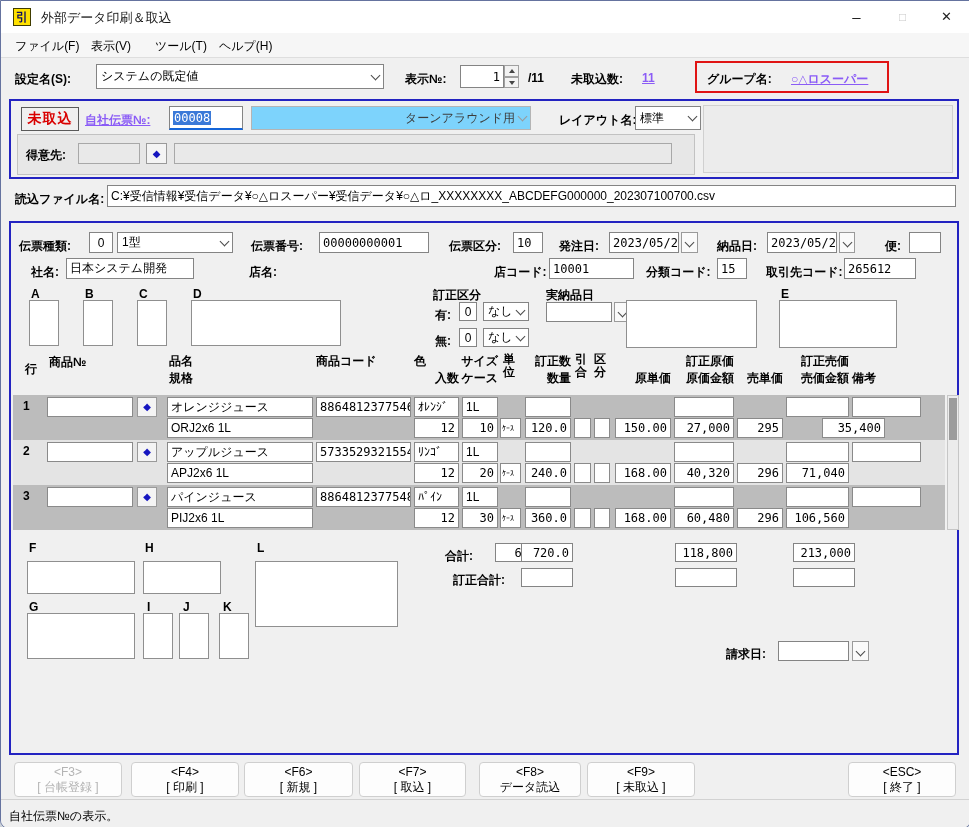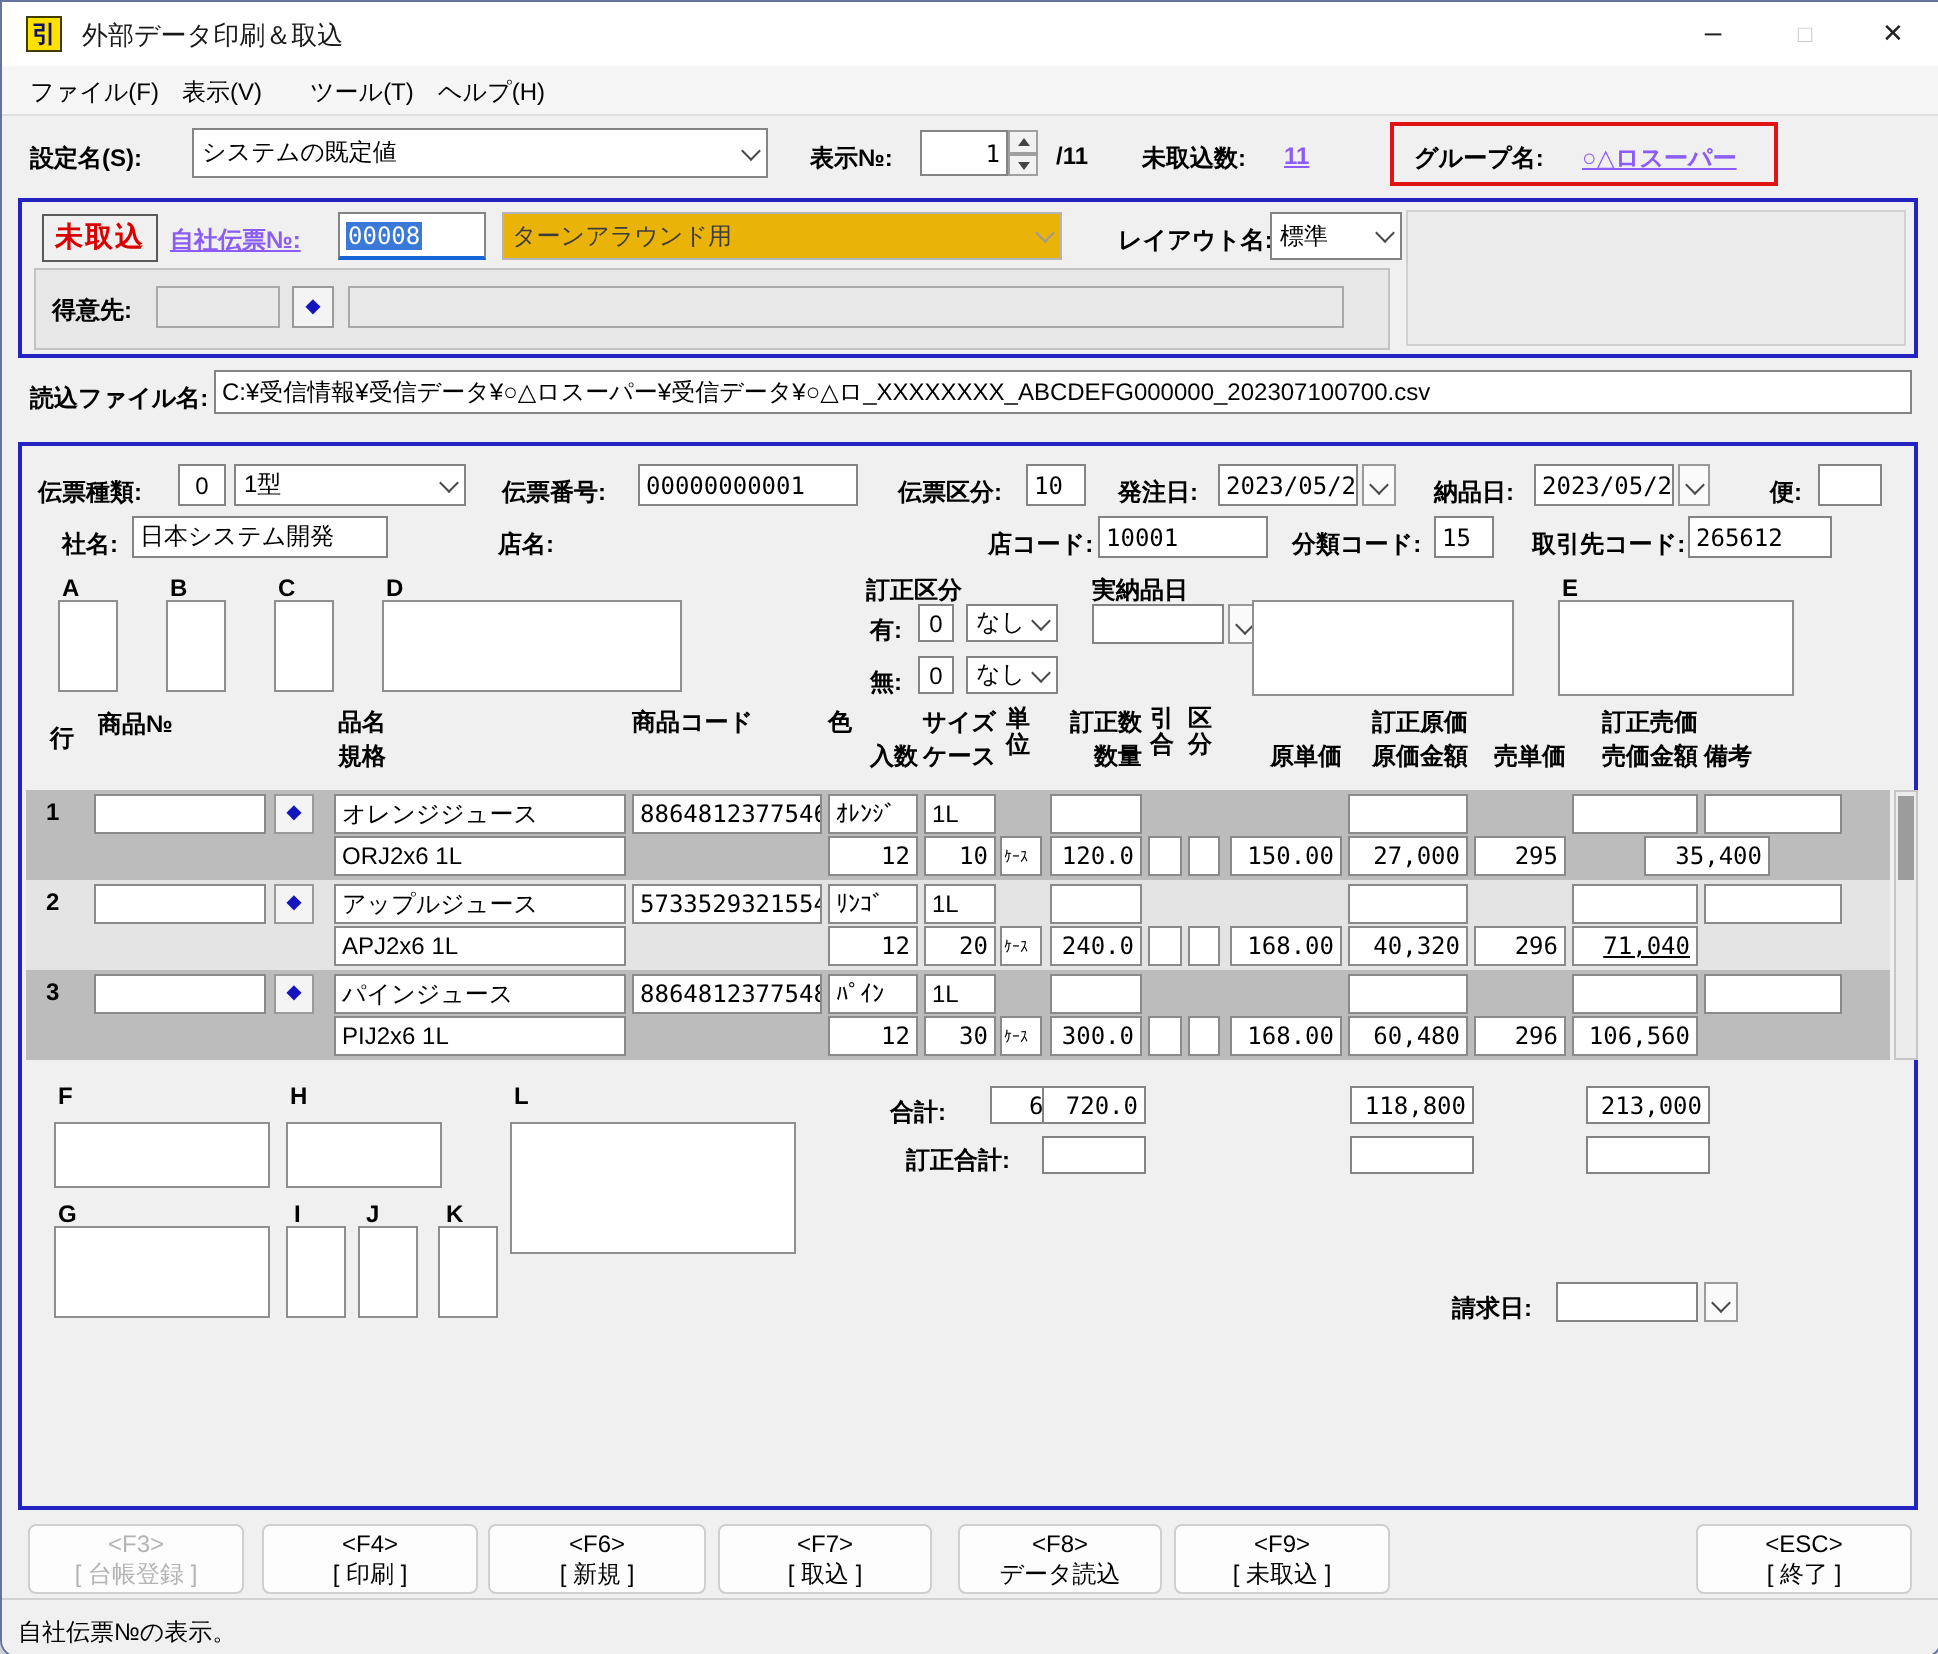--- a/index.html
+++ b/index.html
@@ -10,21 +10,21 @@
   .lbl.blue{color:#8b5cf6;text-decoration:underline;}
   .lbl.norm{font-weight:normal;}
   .fld{position:absolute;background:#fff;border:1px solid #848484;box-sizing:border-box;
        display:flex;align-items:center;padding:0 3px;font-size:12px;white-space:nowrap;overflow:hidden;}
   .fldg{background:#e9e9e9;border-color:#a8a8a8;}
   .num{justify-content:flex-end;font-family:"DejaVu Sans Mono","Liberation Mono",monospace;}
   .mono{font-family:"DejaVu Sans Mono","Liberation Mono",monospace;}
   .sm{font-size:11px;}
   .combo{position:absolute;background:#fff;border:1px solid #848484;box-sizing:border-box;
          display:flex;align-items:center;justify-content:space-between;padding:0 4px;font-size:12px;white-space:nowrap;overflow:hidden;}
-  .combo.dis{background:#eab308;border-color:#b4b4b4;color:#3c3c3c;}
+  .combo.dis{background:#7dd3fc;border-color:#b4b4b4;color:#3c3c3c;justify-content:flex-end;}
   .chev{width:6px;height:6px;border-right:1.6px solid #4a4a4a;border-bottom:1.6px solid #4a4a4a;
         transform:rotate(45deg);flex:0 0 auto;margin-left:4px;margin-top:-3px;}
   .combo.dis .chev{border-color:#9a9a9a;}
   .dropbtn{position:absolute;background:#fafafa;border:1px solid #9a9a9a;box-sizing:border-box;
            display:flex;align-items:center;justify-content:center;}
   .panel{position:absolute;border:2px solid #2323c1;box-sizing:border-box;}
   .badge{position:absolute;border:1px solid #5a5a5a;display:flex;align-items:center;justify-content:center;
          color:#d90000;font-weight:bold;font-size:14px;letter-spacing:1px;}
   .diamond{position:absolute;background:#f4f4f4;border:1px solid #9a9a9a;box-sizing:border-box;
            display:flex;align-items:center;justify-content:center;color:#1515c0;font-size:10px;line-height:1;}
@@ -250,38 +250,38 @@
     <div class="cell" style="left:487px;top:23px;width:21px;font-size:8px;padding:0 1px;">ｹｰｽ</div>
     <div class="cell" style="left:512px;top:2px;width:46px;"></div>
     <div class="cell num" style="left:512px;top:23px;width:46px;">240.0</div>
     <div class="cell" style="left:561px;top:23px;width:17px;"></div>
     <div class="cell" style="left:581px;top:23px;width:16px;"></div>
     <div class="cell num" style="left:602px;top:23px;width:56px;">168.00</div>
     <div class="cell" style="left:661px;top:2px;width:60px;"></div>
     <div class="cell num" style="left:661px;top:23px;width:60px;">40,320</div>
     <div class="cell num" style="left:724px;top:23px;width:46px;">296</div>
     <div class="cell" style="left:773px;top:2px;width:63px;"></div>
-    <div class="cell num" style="left:773px;top:23px;width:63px;text-decoration:underline;">71,040</div>
+    <div class="cell num" style="left:773px;top:23px;width:63px;">71,040</div>
     <div class="cell" style="left:839px;top:2px;width:69px;"></div>
   </div>
 
   <div class="stripe odd" style="top:484px;">
     <div class="abs" style="left:10px;top:4px;font-weight:bold;">3</div>
     <div class="cell fldg" style="left:34px;top:2px;width:86px;"></div>
     <div class="diamond" style="left:124px;top:2px;width:20px;height:20px;">◆</div>
     <div class="cell" style="left:154px;top:2px;width:146px;">パインジュース</div>
     <div class="cell" style="left:154px;top:23px;width:146px;">PIJ2x6 1L</div>
     <div class="cell mono sm" style="left:303px;top:2px;width:95px;">8864812377548</div>
     <div class="cell sm" style="left:401px;top:2px;width:45px;">ﾊﾟｲﾝ</div>
     <div class="cell num" style="left:401px;top:23px;width:45px;">12</div>
     <div class="cell" style="left:449px;top:2px;width:36px;">1L</div>
     <div class="cell num" style="left:449px;top:23px;width:36px;">30</div>
     <div class="cell" style="left:487px;top:23px;width:21px;font-size:8px;padding:0 1px;">ｹｰｽ</div>
     <div class="cell" style="left:512px;top:2px;width:46px;"></div>
-    <div class="cell num" style="left:512px;top:23px;width:46px;">300.0</div>
+    <div class="cell num" style="left:512px;top:23px;width:46px;">360.0</div>
     <div class="cell" style="left:561px;top:23px;width:17px;"></div>
     <div class="cell" style="left:581px;top:23px;width:16px;"></div>
     <div class="cell num" style="left:602px;top:23px;width:56px;">168.00</div>
     <div class="cell" style="left:661px;top:2px;width:60px;"></div>
     <div class="cell num" style="left:661px;top:23px;width:60px;">60,480</div>
     <div class="cell num" style="left:724px;top:23px;width:46px;">296</div>
     <div class="cell" style="left:773px;top:2px;width:63px;"></div>
     <div class="cell num" style="left:773px;top:23px;width:63px;">106,560</div>
     <div class="cell" style="left:839px;top:2px;width:69px;"></div>
   </div>

